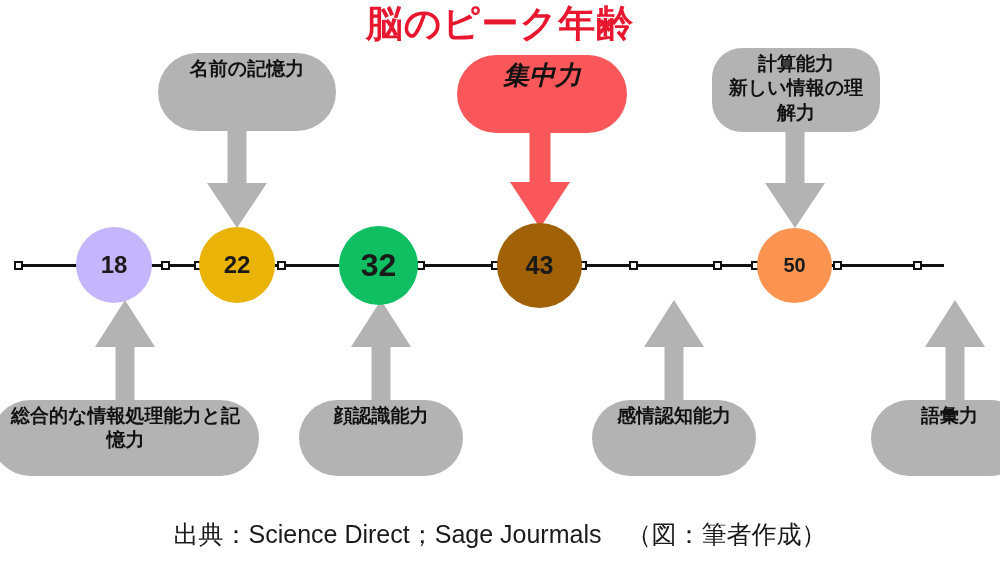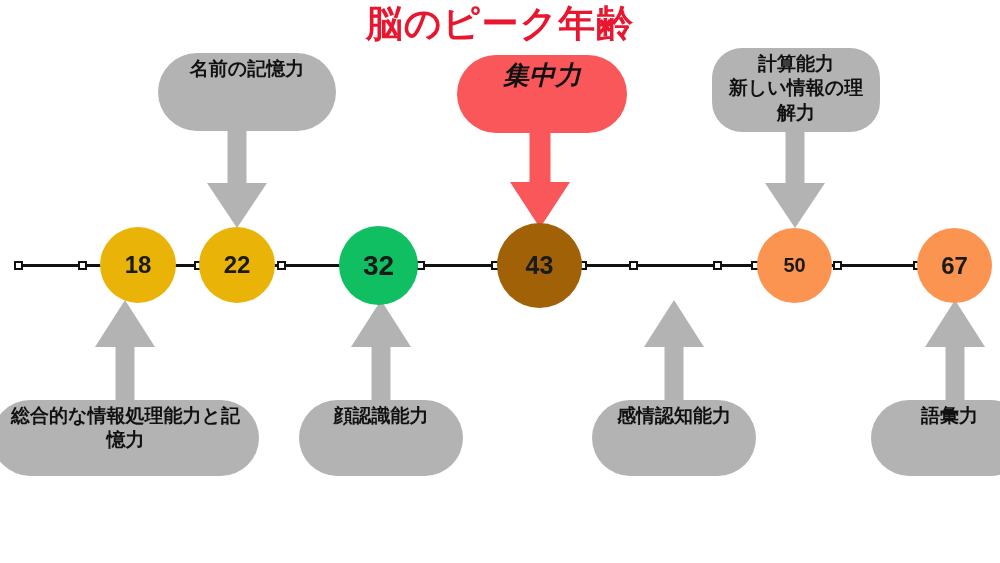--- a/index.html
+++ b/index.html
@@ -198,39 +198,37 @@
   <div class="handle" style="left:277px;"></div>
   <div class="handle" style="left:416px;"></div>
   <div class="handle" style="left:491px;"></div>
   <div class="handle" style="left:578px;"></div>
   <div class="handle" style="left:629px;"></div>
   <div class="handle" style="left:713px;"></div>
   <div class="handle" style="left:751px;"></div>
   <div class="handle" style="left:833px;"></div>
   <div class="handle" style="left:913px;"></div>
 
-  <div class="node" style="left:100px; top:227px; width:76px; height:76px; background:#eab308; font-size:24px;">
+  <div class="node" style="left:76px; top:227px; width:76px; height:76px; background:#c4b5fd; font-size:24px;">
     <span class="node-label">18</span>
   </div>
 
   <div class="node" style="left:199px; top:227px; width:76px; height:76px; background:#eab308; font-size:24px;">
     <span class="node-label">22</span>
   </div>
 
-  <div class="node" style="left:339px; top:226px; width:79px; height:79px; background:#0FBF62; font-size:28px;">
+  <div class="node" style="left:339px; top:226px; width:79px; height:79px; background:#0FBF62; font-size:32px;">
     <span class="node-label">32</span>
   </div>
 
   <div class="node" style="left:497px; top:223px; width:85px; height:85px; background:#a16207; font-size:25px;">
     <span class="node-label">43</span>
   </div>
 
 
   <div class="node" style="left:757px; top:228px; width:75px; height:75px; background:#FB9351; font-size:20px;">
     <span class="node-label">50</span>
   </div>
 
-  <div class="node" style="left:917px; top:228px; width:75px; height:75px; background:#FB9351; font-size:24px;">
-    <span class="node-label">67</span>
-  </div>
-
+
+  <div class="footer">出典：Science Direct；Sage Jourmals　（図：筆者作成）</div>
 
 </div>
 
 </body></html>

